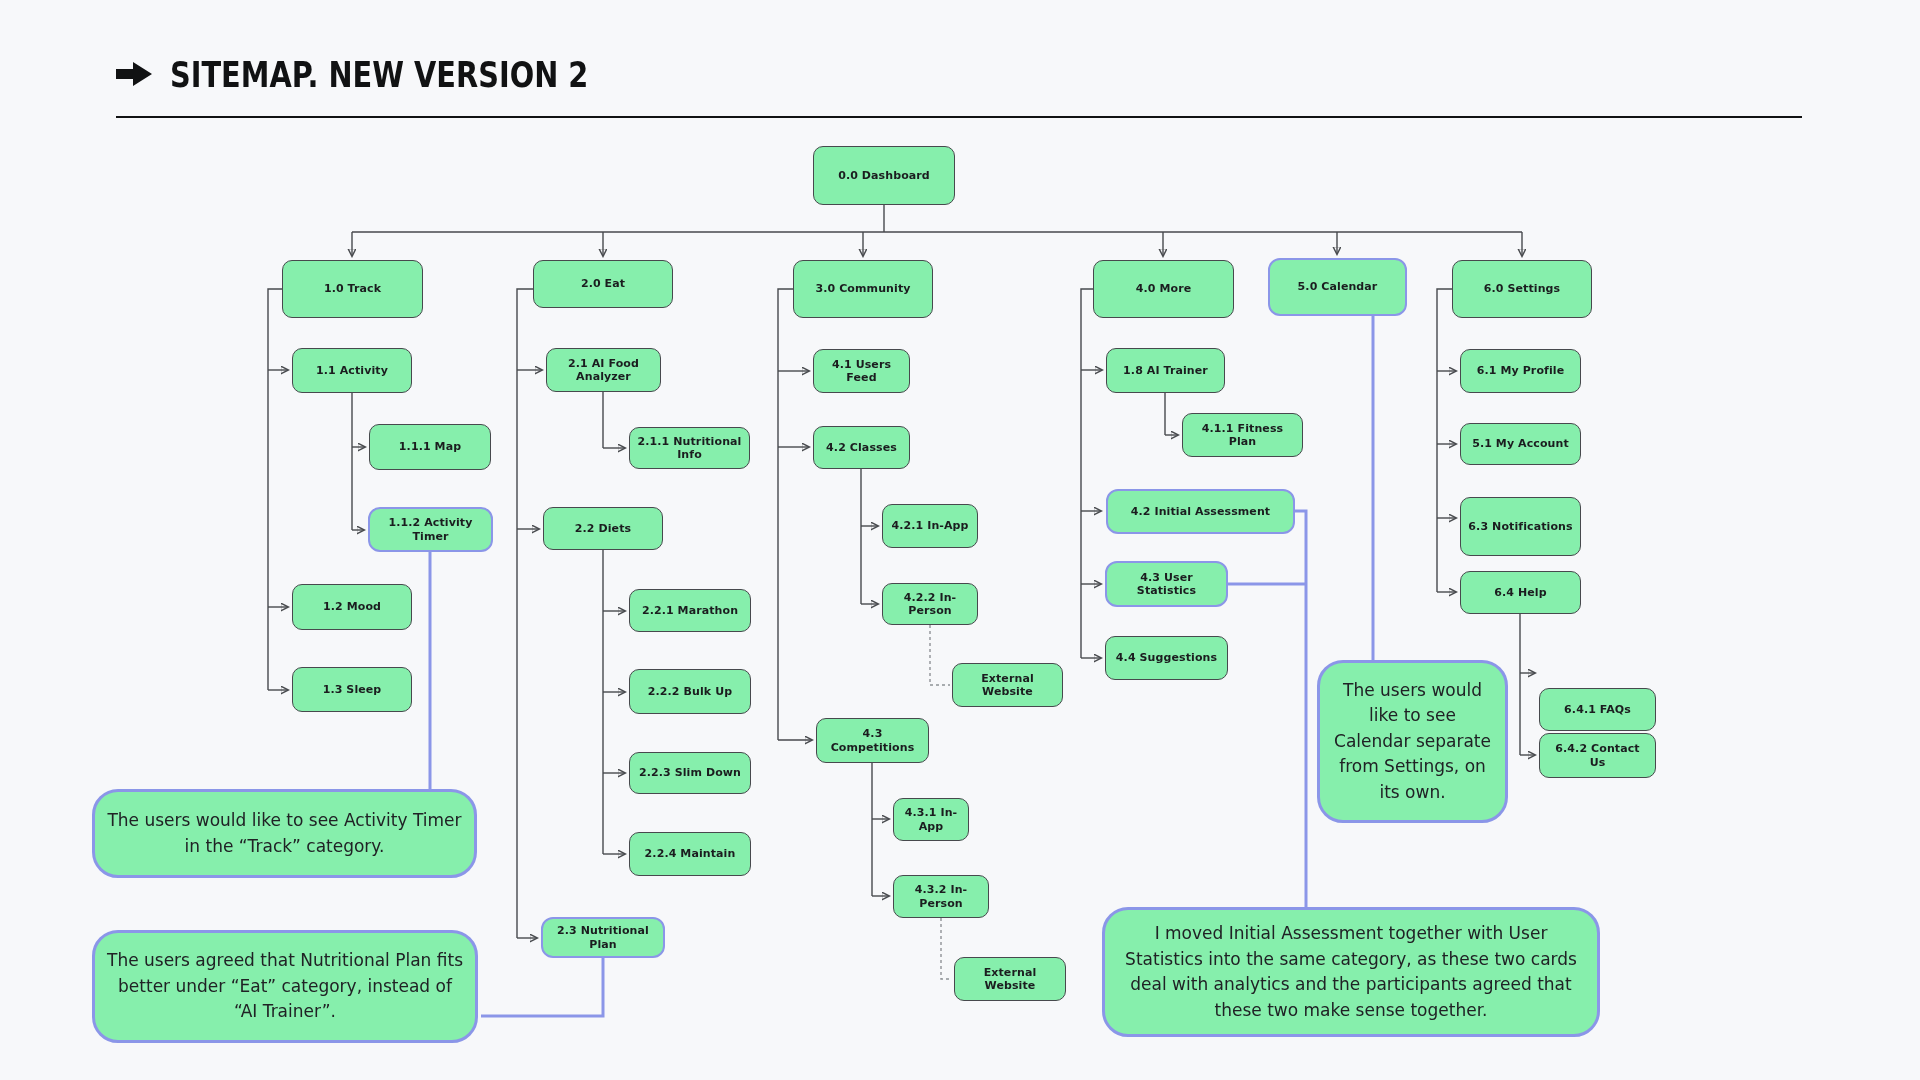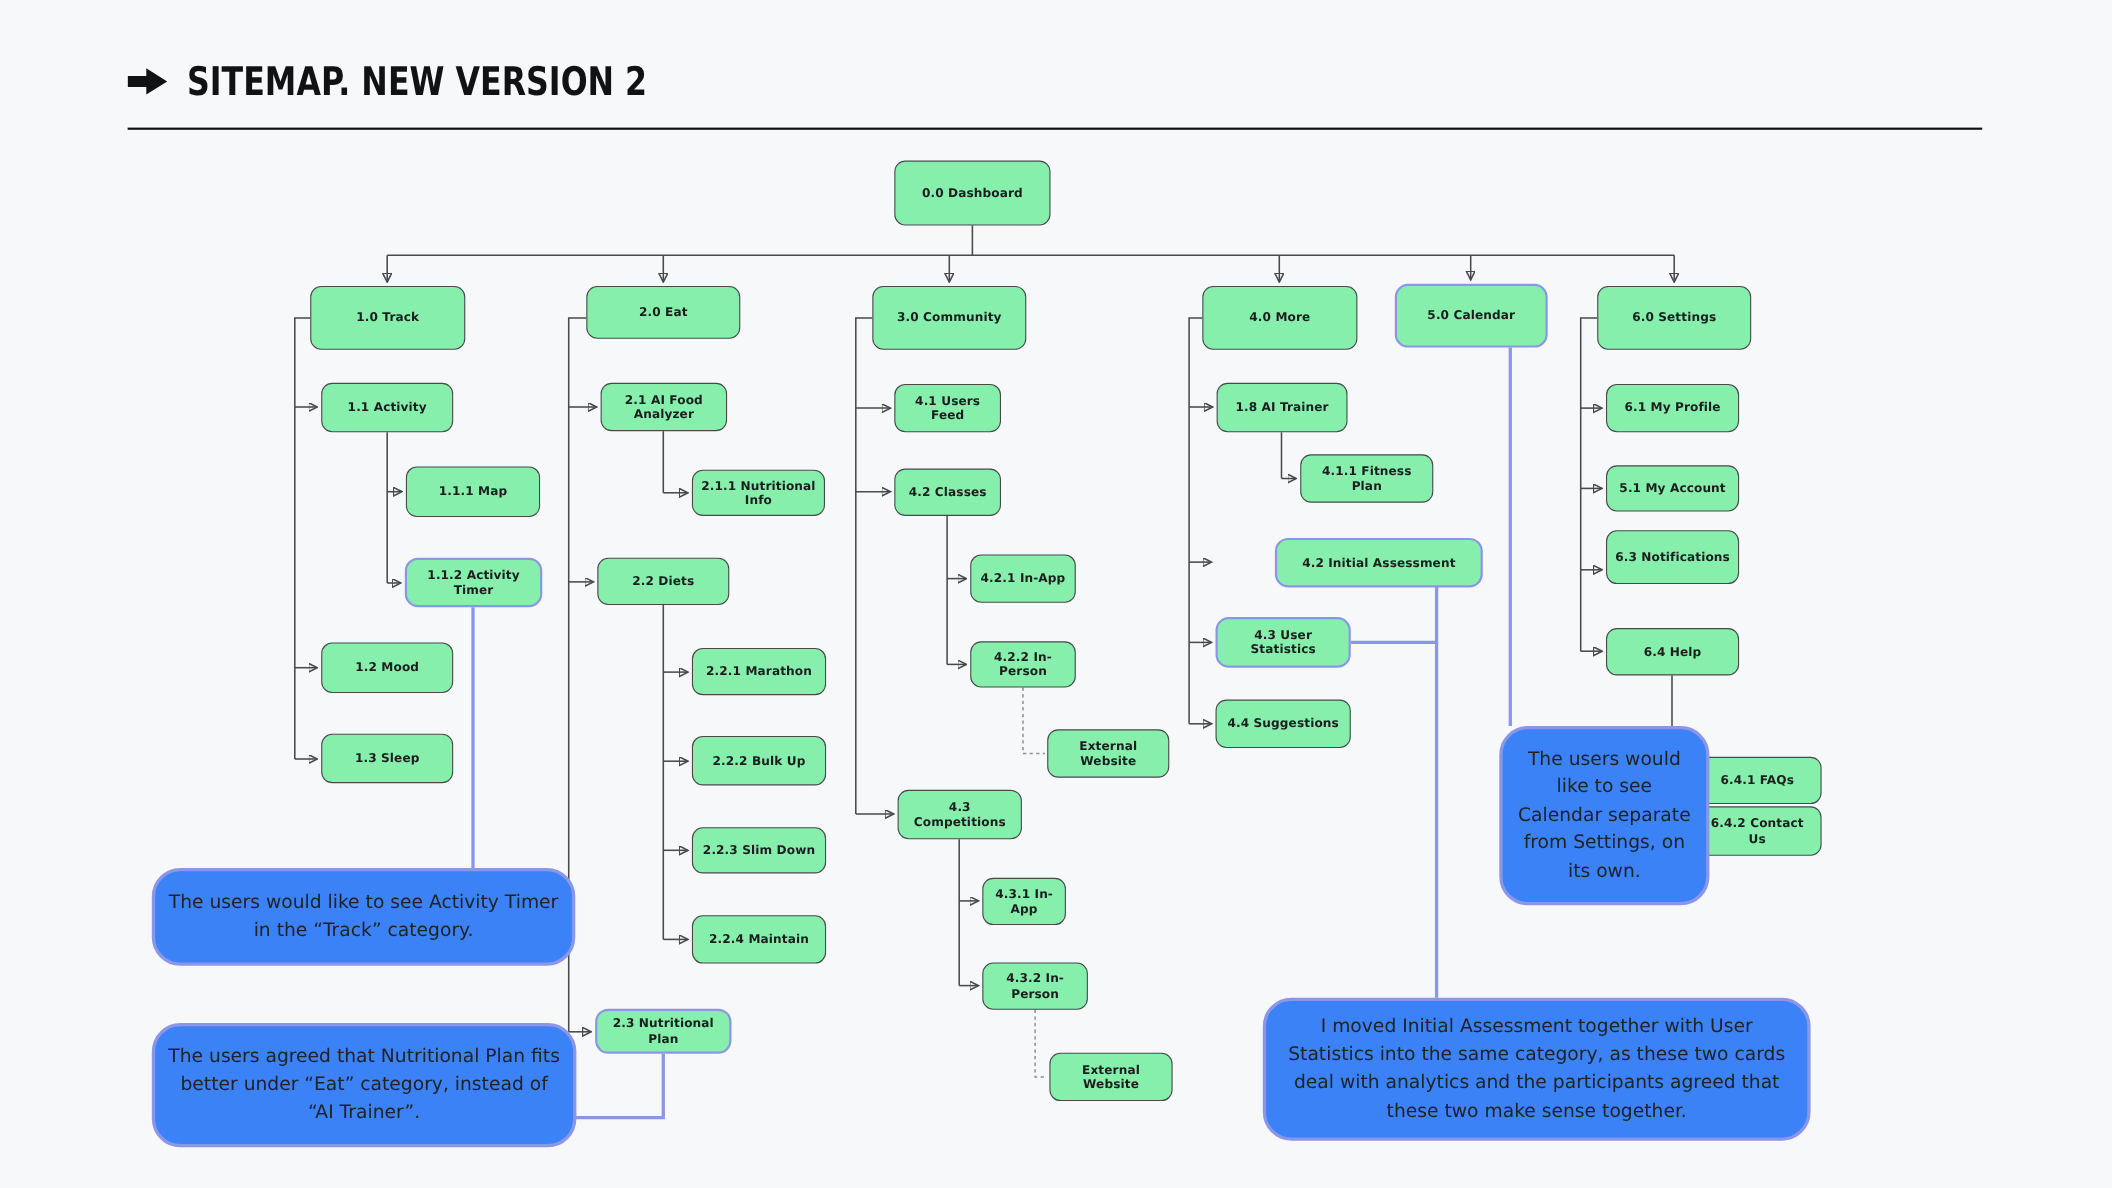--- a/index.html
+++ b/index.html
@@ -25,25 +25,24 @@
     position:absolute;box-sizing:border-box;
     background:#86efac;border:1.6px solid #47494d;border-radius:10px;
     display:flex;align-items:center;justify-content:center;text-align:center;
     font-size:11px;font-weight:700;letter-spacing:0.1px;color:#1b1d1f;
     padding:2px 6px;line-height:1.2;
   }
   .node.hl{border:2.6px solid #8b96e8;border-radius:12px;}
   
   .note{
     position:absolute;box-sizing:border-box;
-    background:#3b82f6;border:3px solid #8b96e8;border-radius:26px;
+    background:#86efac;border:3px solid #8b96e8;border-radius:26px;
     display:flex;align-items:center;justify-content:center;text-align:center;
     font-size:17px;font-weight:400;line-height:1.5;color:#202225;
     padding:8px 12px;
-    margin-left:46px;
   }
   .wires{position:absolute;left:0;top:0;width:1920px;height:1080px;}
   .wires path{fill:none;stroke:#47494d;stroke-width:1.4;}
   .wires g.purple path{stroke:#8b96e8;stroke-width:3;}
   .wires path.dash{stroke:#8f9296;stroke-dasharray:3 3;}
 </style>
 </head>
 <body>
 
 <div class="canvas">
@@ -174,27 +173,27 @@
   <div class="node" style="left:882px;top:504px;width:96px;height:44px">4.2.1 In-App</div>
   <div class="node" style="left:882px;top:583px;width:96px;height:42px">4.2.2 In-Person</div>
   <div class="node" style="left:952px;top:663px;width:111px;height:44px">External Website</div>
   <div class="node" style="left:816px;top:718px;width:113px;height:45px">4.3 Competitions</div>
   <div class="node" style="left:893px;top:798px;width:76px;height:43px">4.3.1 In-App</div>
   <div class="node" style="left:893px;top:875px;width:96px;height:43px">4.3.2 In-Person</div>
   <div class="node" style="left:954px;top:957px;width:112px;height:44px">External Website</div>
 
   <div class="node" style="left:1106px;top:348px;width:119px;height:45px">1.8 AI Trainer</div>
   <div class="node" style="left:1182px;top:413px;width:121px;height:44px">4.1.1 Fitness Plan</div>
-  <div class="node hl" style="left:1159px;top:489px;width:189px;height:45px">4.2 Initial Assessment</div>
+  <div class="node hl" style="left:1106px;top:489px;width:189px;height:45px">4.2 Initial Assessment</div>
   <div class="node hl" style="left:1105px;top:561px;width:123px;height:46px">4.3 User Statistics</div>
   <div class="node" style="left:1105px;top:636px;width:123px;height:44px">4.4 Suggestions</div>
 
   <div class="node" style="left:1460px;top:349px;width:121px;height:44px">6.1 My Profile</div>
   <div class="node" style="left:1460px;top:423px;width:121px;height:42px">5.1 My Account</div>
-  <div class="node" style="left:1460px;top:482px;width:121px;height:49px">6.3 Notifications</div>
+  <div class="node" style="left:1460px;top:497px;width:121px;height:59px">6.3 Notifications</div>
   <div class="node" style="left:1460px;top:571px;width:121px;height:43px">6.4 Help</div>
   <div class="node" style="left:1539px;top:688px;width:117px;height:43px">6.4.1 FAQs</div>
   <div class="node" style="left:1539px;top:733px;width:117px;height:45px">6.4.2 Contact Us</div>
 
   <div class="note" style="left:92px;top:789px;width:385px;height:89px">The users would like to see Activity Timer in the “Track” category.</div>
   <div class="note" style="left:92px;top:930px;width:386px;height:113px">The users agreed that Nutritional Plan fits better under “Eat” category, instead of “AI Trainer”.</div>
   <div class="note" style="left:1317px;top:660px;width:191px;height:163px">The users would like to see Calendar separate from Settings, on its own.</div>
   <div class="note" style="left:1102px;top:907px;width:498px;height:130px">I moved Initial Assessment together with User Statistics into the same category, as these two cards deal with analytics and the participants agreed that these two make sense together.</div>
 
 </div>

